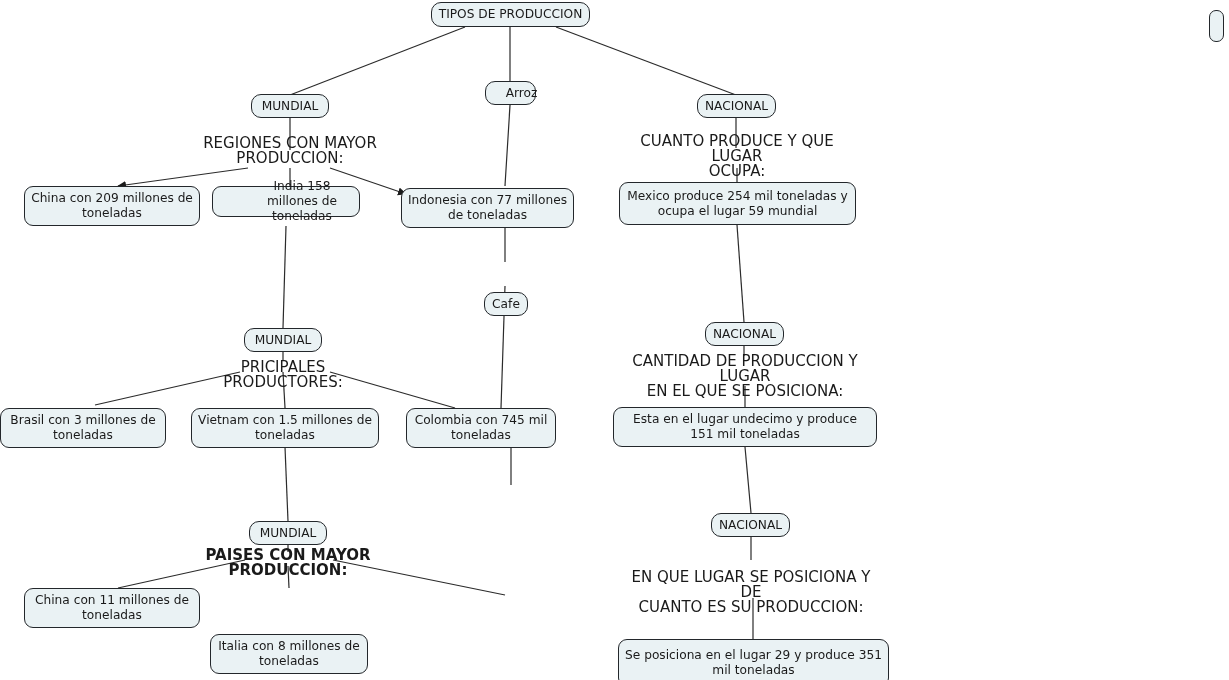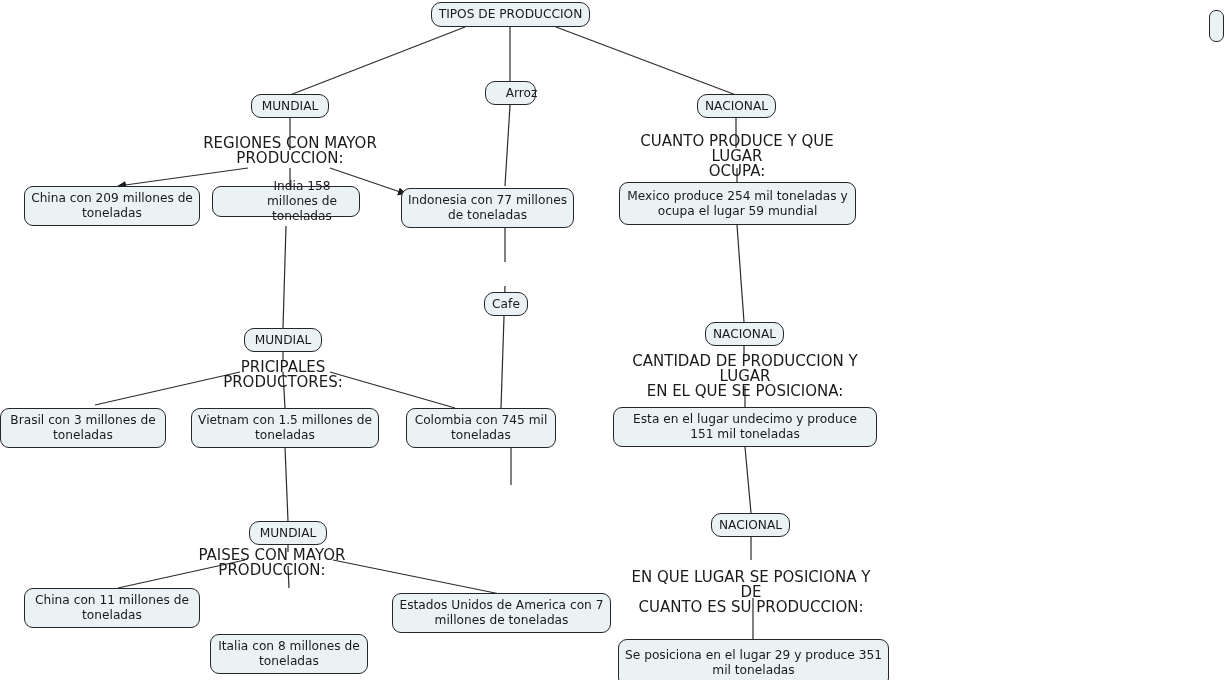--- a/index.html
+++ b/index.html
@@ -195,37 +195,34 @@
 
 
   <div class="node pill" style="left:249px; top:521px; width:78px; height:24px;">
     <span>MUNDIAL</span>
   </div>
 
   <div class="node pill" style="left:711px; top:513px; width:79px; height:24px;">
     <span>NACIONAL</span>
   </div>
 
-  <div class="linklabel" style="left:172px; top:548px; width:200px;">PAISES CON MAYOR
+  <div class="linklabel" style="left:188px; top:548px; width:200px;font-weight:bold;">PAISES CON MAYOR
 PRODUCCION:</div>
 
   <div class="linklabel" style="left:631px; top:570px; width:240px;">EN QUE LUGAR SE POSICIONA Y DE
 CUANTO ES SU PRODUCCION:</div>
 
   <div class="node" style="left:24px; top:588px; width:176px; height:40px;">
     <span>China con 11 millones de toneladas</span>
   </div>
 
   <div class="node" style="left:210px; top:588px; width:158px; height:40px;margin-top:46px;">
     <span>Italia con 8 millones de toneladas</span>
   </div>
 
-  <div class="node" style="left:392px; top:593px; width:219px; height:40px;">
-    <span>Estados Unidos de America con 7 millones de toneladas</span>
-  </div>
 
   <div class="node" style="left:618px; top:639px; width:271px; height:48px;">
     <span>Se posiciona en el lugar 29 y produce 351 mil toneladas</span>
   </div>
 
   <div class="empty-node" style="left:1209px; top:10px; width:15px; height:32px; border-radius:7px;"></div>
 
 </div>
 
 </body></html>

